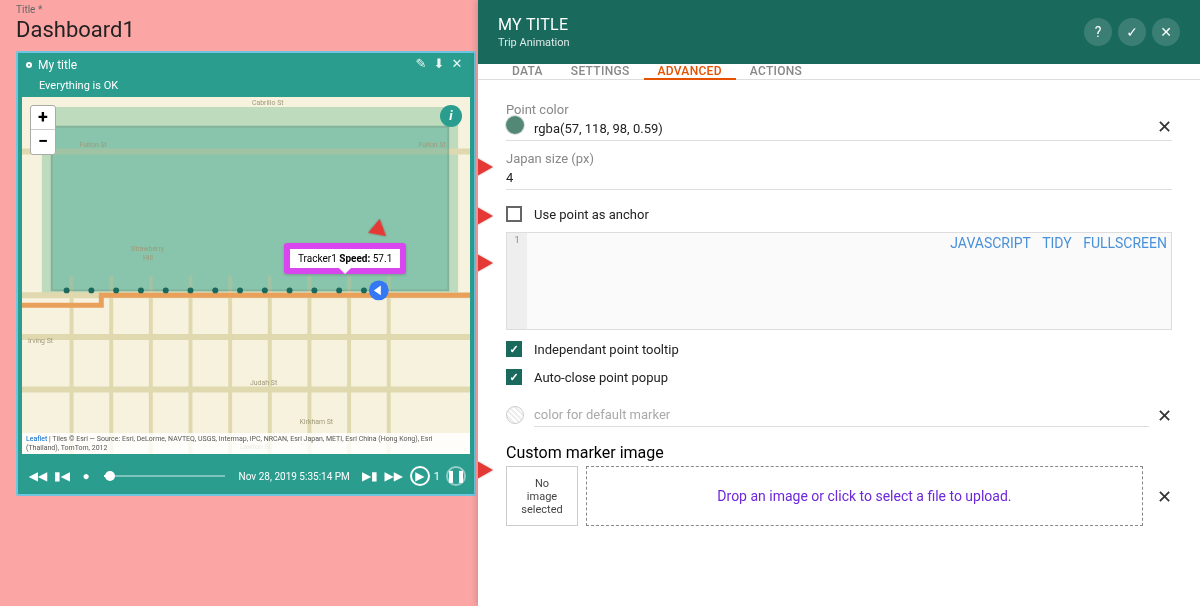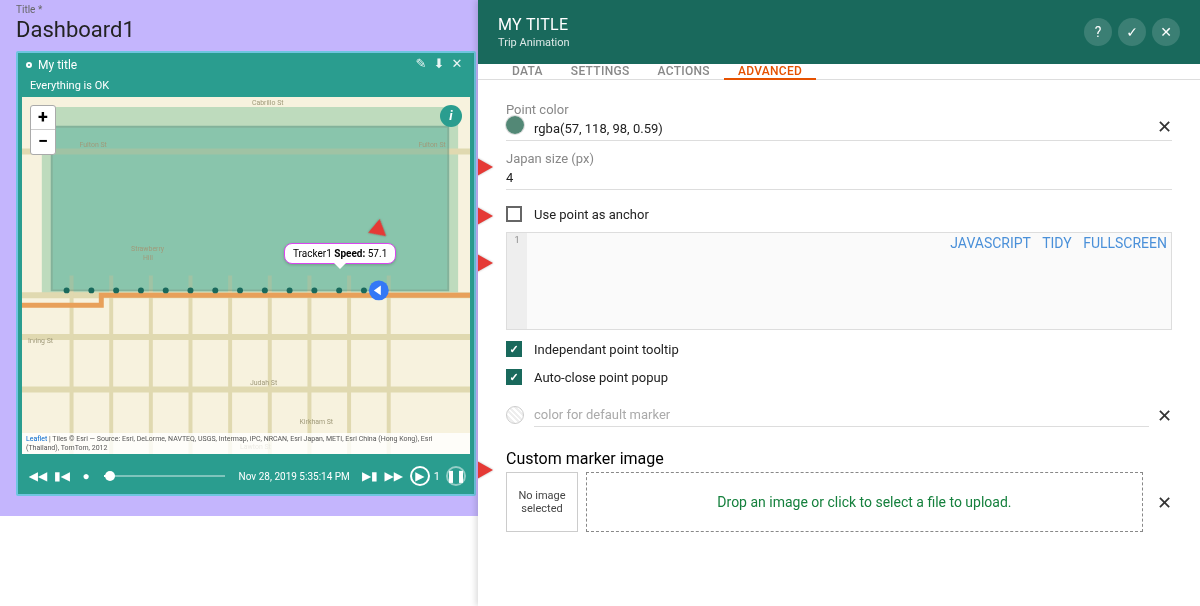--- a/index.html
+++ b/index.html
@@ -1,32 +1,32 @@
 <!DOCTYPE html>
 <html><head>
 <meta charset="utf-8">
 <style>
 *{box-sizing:border-box;margin:0;padding:0;font-family:Roboto,Arial,sans-serif}
 body{background:#fff;width:1200px;height:606px;overflow:hidden;position:relative}
-.left-area{width:478px;height:516px;float:left;padding:4px 0 0 16px;background:#c4b5fd}
+.left-area{width:478px;height:606px;float:left;padding:4px 0 0 16px;background:#fca5a5}
 .title-label{font-size:10px;color:#666}
 .title-value{font-size:22px;font-weight:400;color:#222;border-bottom:1px solid transparent;width:260px;padding:2px 0}
 .widget{width:460px;height:445px;background:#2a9d8f;border:2px solid #6ec5e0;margin-top:6px;position:relative;border-radius:2px}
 .w-head{height:24px;background:#2a9d8f;color:#fff;font-size:12px;display:flex;align-items:center;padding:0 8px}
 .w-head .dot{width:6px;height:6px;border:2px solid #fff;border-radius:50%;margin-right:6px}
 .w-head .spacer{flex:1}
 .w-head .icn{width:18px;height:18px;font-size:13px;text-align:center;cursor:pointer;opacity:.9}
-.status{font-size:11px;color:#fff;padding:2px 12px}
+.status{font-size:11px;color:#fff;padding:2px 21px}
 .map{position:absolute;top:44px;left:4px;right:4px;bottom:40px;background:#f7f2de}
 .map-svg{width:100%;height:100%}
 .zoom{position:absolute;left:8px;top:8px;background:#fff;border:1px solid #aaa;border-radius:3px;display:flex;flex-direction:column}
 .zoom div{width:24px;height:24px;text-align:center;line-height:22px;font-size:18px;font-weight:bold;cursor:pointer}
 .zoom div:first-child{border-bottom:1px solid #ccc}
 .infoI{position:absolute;right:8px;top:8px;width:22px;height:22px;background:#2a9d8f;color:#fff;border-radius:50%;text-align:center;line-height:22px;font-size:13px;font-style:italic;font-weight:bold}
-.tooltip{position:absolute;background:#fff;border:1px solid #d946ef;border-radius:8px;font-size:10px;padding:4px 8px;left:262px;top:146px;box-shadow:0 1px 3px rgba(0,0,0,.2)}
+.tooltip{position:absolute;background:#fff;border:6px solid #d946ef;border-radius:3px;font-size:10px;padding:4px 8px;left:262px;top:146px;box-shadow:0 1px 3px rgba(0,0,0,.2)}
 .tooltip:after{content:'';position:absolute;bottom:-6px;left:50%;margin-left:-6px;border:6px solid transparent;border-top:6px solid #fff;border-bottom:0}
 .arrow{position:absolute}
 .arrowL1{left:-1px;top:78px}
 .arrowL2{left:-1px;top:127px}
 .arrowL3{left:-1px;top:174px}
 .arrowL4{left:-1px;top:381px}
 .attrib{position:absolute;bottom:0;left:0;right:0;background:rgba(255,255,255,.8);font-size:7px;color:#555;padding:2px 4px;line-height:1.2}
 .attrib a{color:#0066cc}
 .playbar{position:absolute;bottom:0;left:0;right:0;height:36px;display:flex;align-items:center;padding:0 8px;color:#fff;font-size:12px}
 .pbtn{width:20px;height:20px;cursor:pointer;display:flex;align-items:center;justify-content:center;margin:0 2px}
@@ -60,22 +60,22 @@
 .field.withswatch .fv{padding-left:28px}
 .swatch{width:18px;height:18px;border-radius:50%;background:rgba(57,118,98,.87);position:absolute;left:0;top:14px;box-shadow:0 0 0 1px rgba(0,0,0,.15)}
 .clear-x{position:absolute;right:0;top:14px;cursor:pointer;font-size:18px;color:#333}
 .codebox{border:1px solid #ddd;height:98px;margin-top:4px;position:relative;background:#fafafa}
 .codebox .gutter{position:absolute;left:0;top:0;bottom:0;width:20px;background:#eee;font-size:9px;color:#888;text-align:center;padding-top:2px}
 .codebox .tools{position:absolute;right:4px;top:2px;font-size:14px;color:#4a90d9}
 .codebox .tools span{margin-left:8px;cursor:pointer}
 .hatch{width:18px;height:18px;border-radius:50%;border:1px solid #ccc;background:repeating-linear-gradient(45deg,#eee,#eee 2px,#fff 2px,#fff 4px);margin-right:10px}
 .placeholder{color:#aaa;font-size:13px;border-bottom:1px solid #ddd;flex:1;padding:4px 0}
 .imgbox{display:flex;gap:8px;margin-top:4px;align-items:stretch}
-.noimg{border:1px solid #ccc;width:72px;height:60px;display:flex;align-items:center;justify-content:center;text-align:center;font-size:11px;color:#444;padding:0}
-.drop{border:1px dashed #888;flex:1;display:flex;align-items:center;justify-content:center;font-size:14px;color:#15803d}
+.noimg{border:1px solid #ccc;width:72px;height:60px;display:flex;align-items:center;justify-content:center;text-align:center;font-size:11px;color:#444;padding:16px}
+.drop{border:1px dashed #888;flex:1;display:flex;align-items:center;justify-content:center;font-size:14px;color:#6d28d9}
 .xr{cursor:pointer;font-size:18px;color:#333;align-self:center;margin-left:6px}
 .red-arrow{display:inline-block;width:0;height:0;border-top:9px solid transparent;border-bottom:9px solid transparent;border-left:16px solid #e53935;filter:drop-shadow(0 0 1px rgba(0,0,0,.3))}
 .red-arrow.map-ar{position:absolute;transform:rotate(40deg)}
 </style>
 </head>
 <body>
 
 <div class="left-area">
   <div class="title-label">Title *</div>
   <div class="title-value">Dashboard1</div>
@@ -187,22 +187,22 @@
       <div class="t1">MY TITLE</div>
       <div class="t2">Trip Animation</div>
     </div>
     <div class="hicn">?</div>
     <div class="hicn">✓</div>
     <div class="hicn">✕</div>
   </div>
   <div class="tabs">
     <div class="tab">DATA</div>
     <div class="tab">SETTINGS</div>
+    <div class="tab active">ADVANCED</div>
     <div class="tab">ACTIONS</div>
-    <div class="tab active">ADVANCED</div>
   </div>
 
   <div class="body">
 
     <span class="arrow arrowL1"><span class="red-arrow"></span></span>
     <span class="arrow arrowL2"><span class="red-arrow"></span></span>
     <span class="arrow arrowL3"><span class="red-arrow"></span></span>
     <span class="arrow arrowL4"><span class="red-arrow"></span></span>
 
 
@@ -240,21 +240,21 @@
       <span class="chk ck"></span>
       <span class="lbl">Auto-close point popup</span>
     </div>
 
     <div class="row" style="margin-top:6px">
       <span class="hatch"></span>
       <div class="placeholder">color for default marker</div>
       <span class="xr" style="margin-left:8px">✕</span>
     </div>
 
-    <div class="fl" style="margin-top:16px">Custom marker image</div>
+    <div class="fl" style="margin-top:10px">Custom marker image</div>
     <div class="imgbox">
       <div class="noimg">No image selected</div>
       <div class="drop">Drop an image or click to select a file to upload.</div>
       <span class="xr">✕</span>
     </div>
 
   </div>
 </div>
 
 </body></html>

